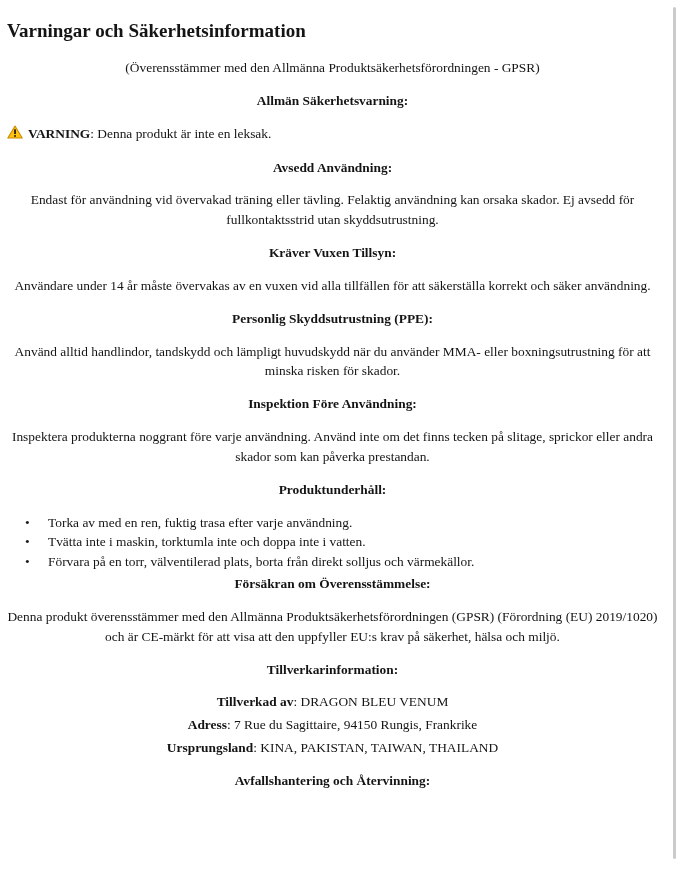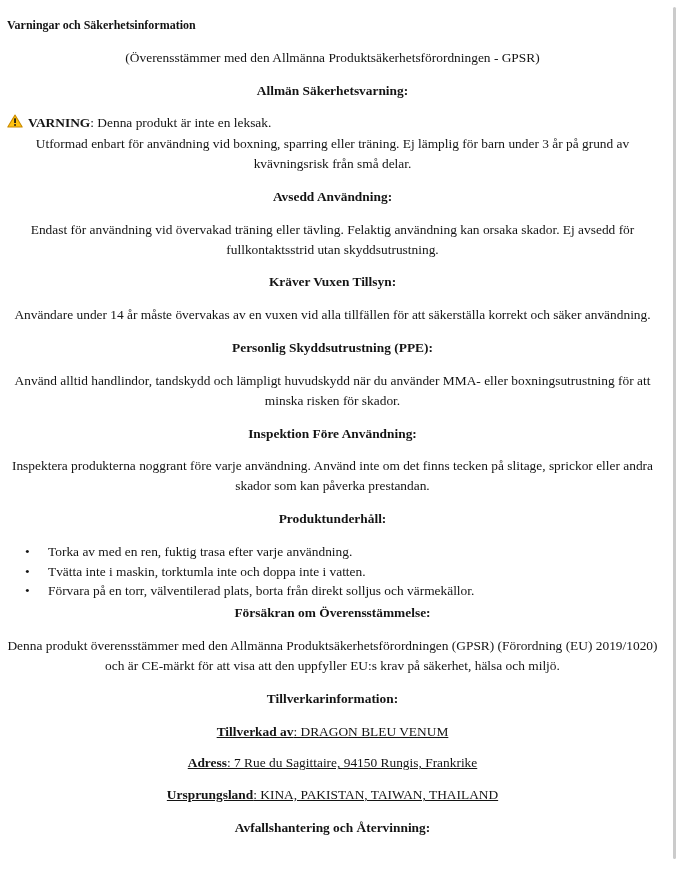--- a/index.html
+++ b/index.html
@@ -16,21 +16,21 @@
     line-height: 1.48;
     color: #141414;
     overflow: hidden;
   }
   .page {
     box-sizing: border-box;
     width: 672px;
     padding: 9px 14px 0 7px;
   }
   .doc-title {
-    font-size: 12px;
+    font-size: 19px;
     font-weight: bold;
     margin: 8px 0 0 0;
   }
   .block {
     margin: 13px 0 0 0;
     text-align: center;
   }
   .heading {
     font-weight: bold;
   }
@@ -56,22 +56,21 @@
     box-sizing: border-box;
     padding-left: 18px;
     width: 41px;
     flex: 0 0 41px;
   }
   .tight-top {
     margin-top: 2px;
     font-family: Liberation Serif, serif;
   }
   .mfr-row {
-    margin: 12px;
-    text-decoration: underline;
+    margin: 3px;
   }
   .right-edge-line {
     position: absolute;
     top: 7px;
     right: 3px;
     width: 3px;
     height: 852px;
     background: #cbcbcb;
     border-radius: 2px;
   }
@@ -87,21 +86,20 @@
 
   <p class="block heading">Allmän Säkerhetsvarning:</p>
 
   <p class="warning-line">
     <span class="warn-icon"><svg width="16" height="14" viewBox="0 0 24 21" aria-hidden="true">
           <path d="M12 1.5 L22.8 19.5 H1.2 Z" fill="#FFC20E" stroke="#C98A00" stroke-width="1.6" stroke-linejoin="round"></path>
           <rect x="10.8" y="6.5" width="2.5" height="7" fill="#111"></rect>
           <rect x="10.8" y="15.2" width="2.5" height="2.5" fill="#111"></rect>
         </svg></span><b>VARNING</b><span>: Denna produkt är inte en leksak.</span>
   </p>
-  <p class="block body-text" style="margin-top:0;">Utformad enbart för användning vid boxning, sparring eller träning. Ej lämplig för barn under 3 år på grund av kvävningsrisk från små delar.</p>
 
   <p class="block heading">Avsedd Användning:</p>
   <p class="block body-text">Endast för användning vid övervakad träning eller tävling. Felaktig användning kan orsaka skador. Ej avsedd för fullkontaktsstrid utan skyddsutrustning.</p>
 
   <p class="block heading">Kräver Vuxen Tillsyn:</p>
   <p class="block body-text">Användare under 14 år måste övervakas av en vuxen vid alla tillfällen för att säkerställa korrekt och säker användning.</p>
 
   <p class="block heading">Personlig Skyddsutrustning (PPE):</p>
   <p class="block body-text">Använd alltid handlindor, tandskydd och lämpligt huvudskydd när du använder MMA- eller boxningsutrustning för att minska risken för skador.</p>
 

